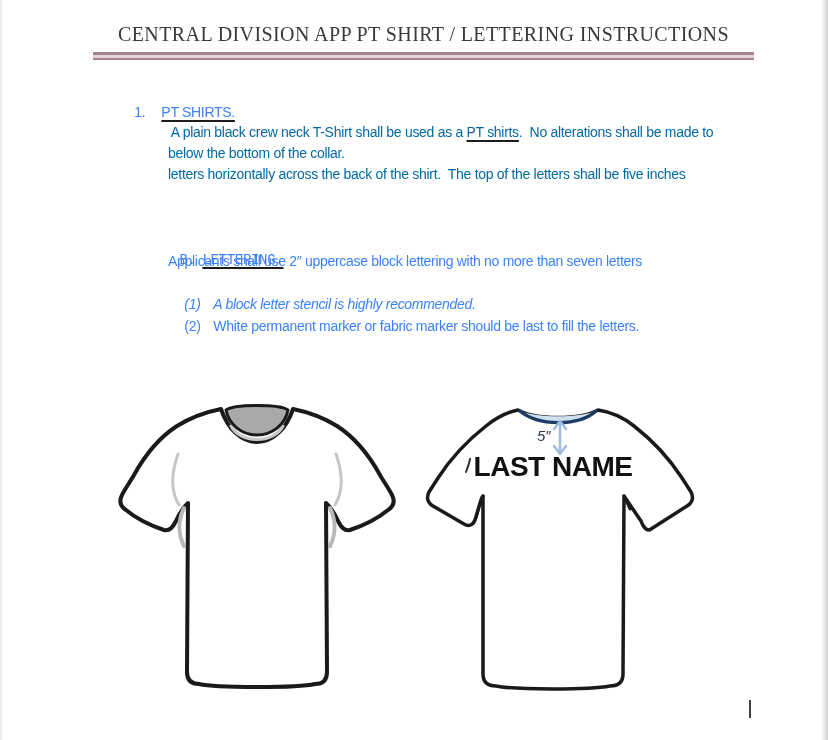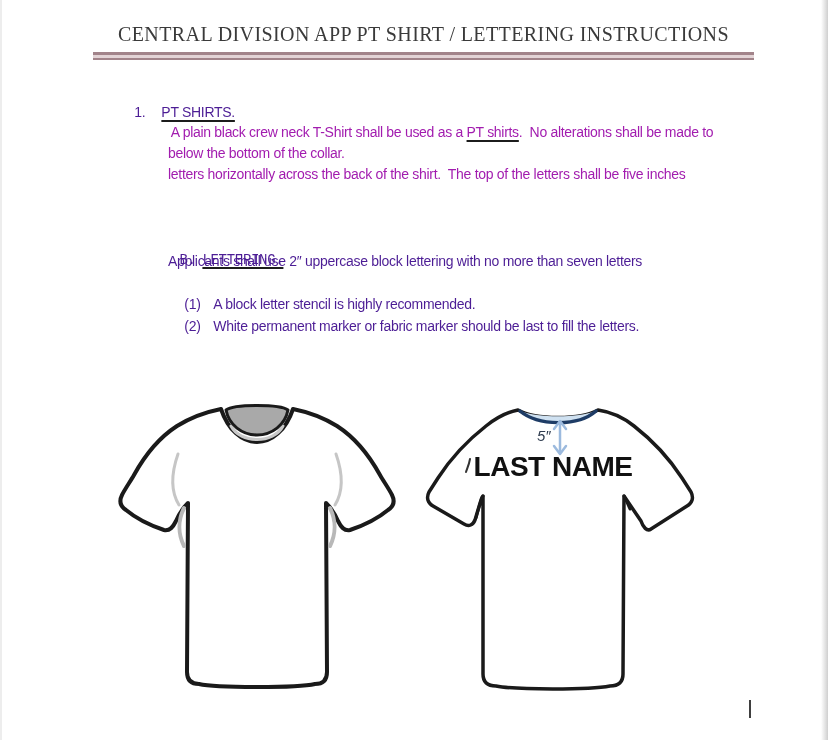--- a/index.html
+++ b/index.html
@@ -13,22 +13,22 @@
     position:absolute;left:93px;top:23px;width:661px;text-align:center;
     font-family:"Liberation Serif",serif;font-size:20px;letter-spacing:.4px;
     color:#3a3a3a;white-space:nowrap;
   }
   .rule{position:absolute;left:93px;top:52px;width:661px;height:9px;}
   .rule .r1{height:3px;background:#a2848a;}
   .rule .r2{height:3px;background:#e3d4d6;}
   .rule .r3{height:2px;background:#a2848a;}
 
   
-  .doc{color:#a21caf;font-size:14px;letter-spacing:-.3px;}
-  .docline{position:absolute;white-space:pre;line-height:21px;font-size:14px;letter-spacing:-.3px;color:#4c1d95;}
+  .doc{color:#0369a1;font-size:14px;letter-spacing:-.3px;}
+  .docline{position:absolute;white-space:pre;line-height:21px;font-size:14px;letter-spacing:-.3px;color:#3b82f6;}
   .num{display:inline-block;width:27px;}
   .letter{display:inline-block;width:23px;}
   .u{
     text-decoration:underline;
     text-decoration-thickness:1.5px;
     text-underline-offset:3px;
     text-decoration-color:#1c1c1c;
   }
   .para{position:absolute;left:168px;top:122px;}
   .para div{line-height:21px;white-space:pre;}
@@ -64,21 +64,21 @@
     <div>below the bottom of the collar.</div>
     <div>letters horizontally across the back of the shirt.  The top of the letters shall be five inches</div>
   </div>
 
   <div class="docline" style="left:147px;top:229px;font-family:Liberation Mono, monospace;">
     <span class="letter">B.</span><span class="u">LETTERING.</span>
   </div>
 
   <div class="docline" style="left:168px;top:251px;text-align:center;">Applicants shall use 2″ uppercase block lettering with no more than seven letters</div>
 
-  <div class="docline" style="left:170px;top:273px;">
+  <div class="docline" style="left:170px;top:273px;font-style:italic;">
     <span class="marker">(1)</span><span>A block letter stencil is highly recommended.</span>
   </div>
   <div class="docline" style="left:170px;top:295px;">
     <span class="marker">(2)</span><span>White permanent marker or fabric marker should be last to fill the letters.</span>
   </div>
 
   <svg class="fig" style="left:100px;top:392px;" width="300" height="310" viewBox="0 0 300 310">
 
     <path d="M121,17
          C106,20 90,26 77,34

